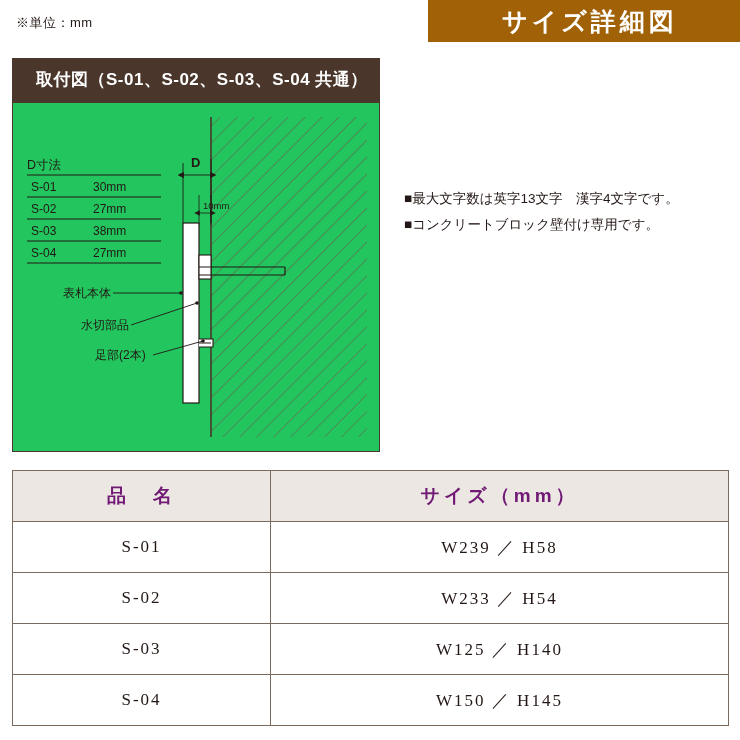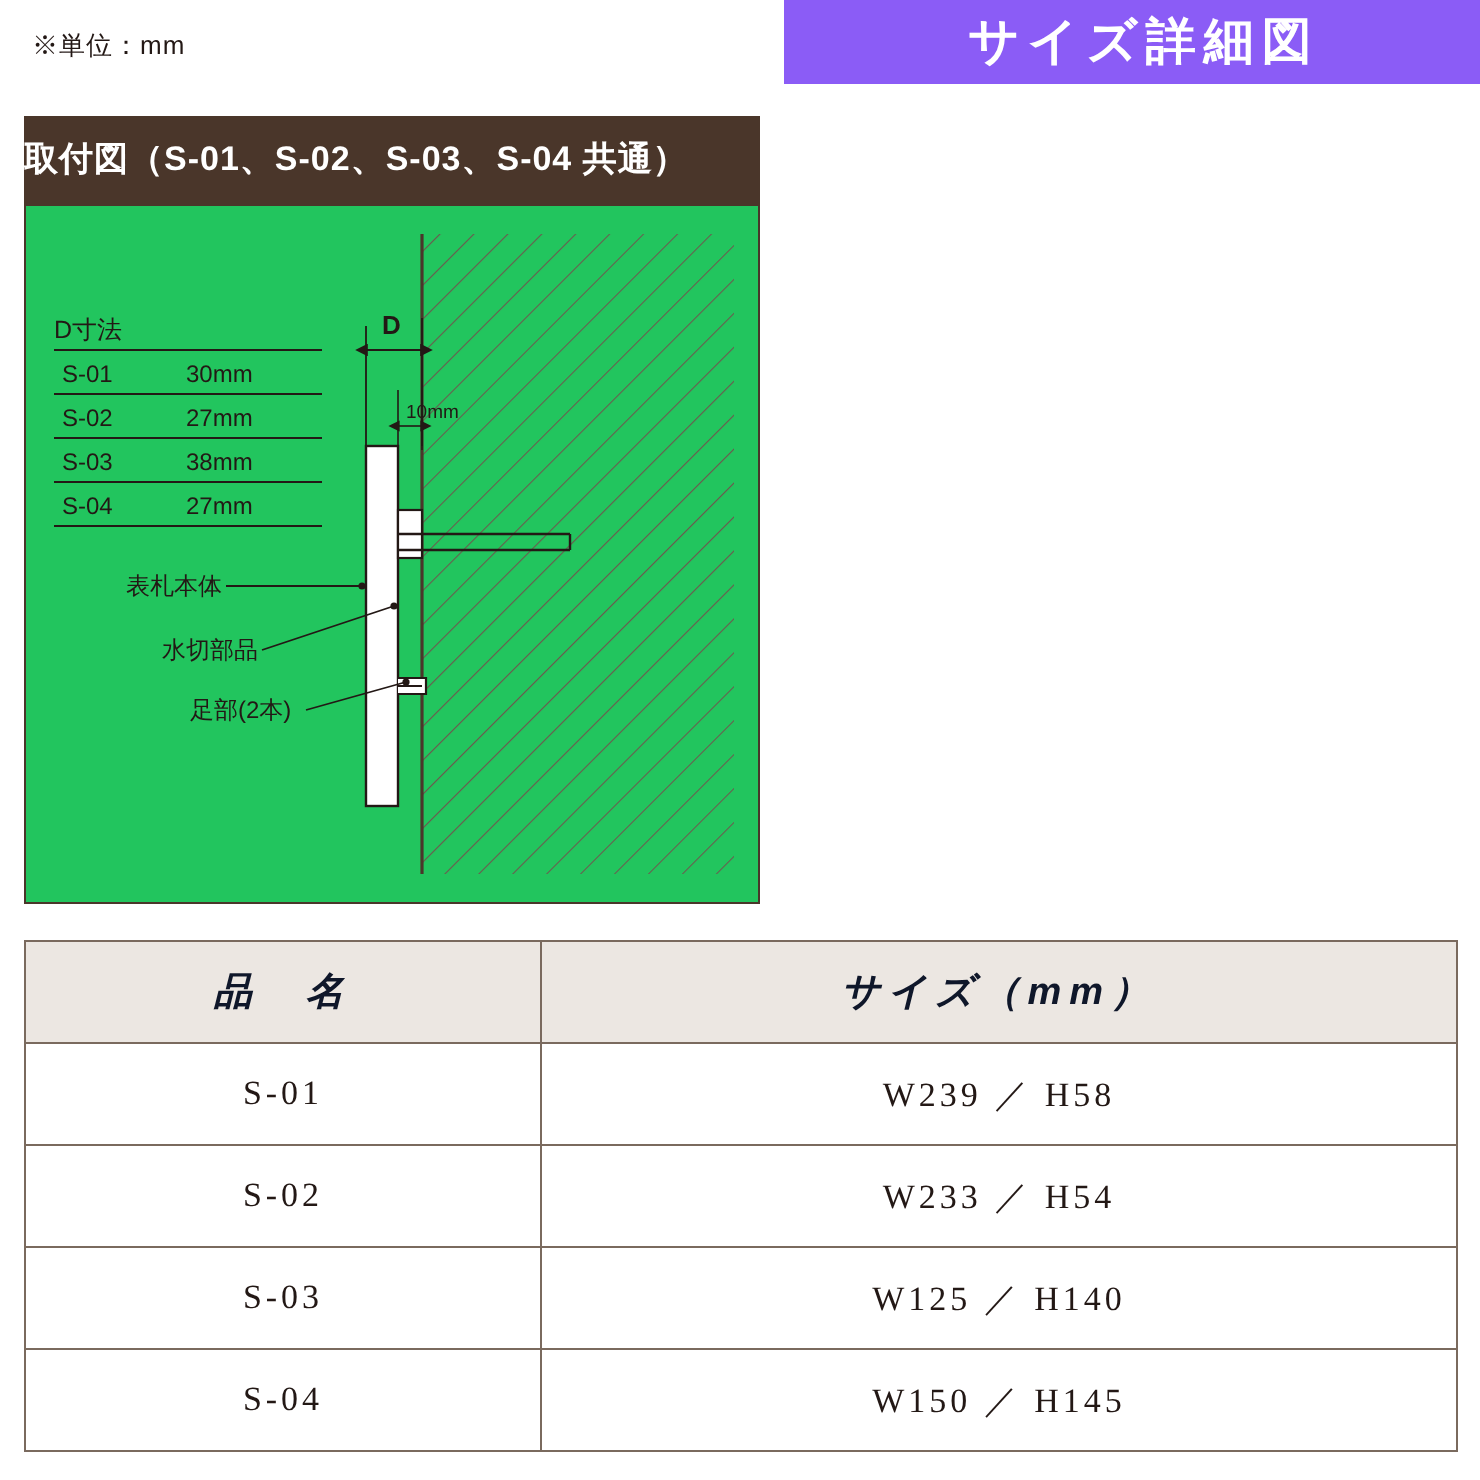--- a/index.html
+++ b/index.html
@@ -26,23 +26,23 @@
     left: 16px;
     top: 14px;
     font-size: 13px;
     letter-spacing: 0.5px;
     color: #231815;
   }
   .title-band {
     position: absolute;
     right: 0;
     top: 0;
-    width: 348px;
+    width: 312px;
     height: 42px;
-    background: #8b5cf6;
+    background: #a16207;
     margin-left: 31px;
   }
   .title-band .title-text {
     color: #ffffff;
     font-size: 25px;
     font-weight: bold;
     letter-spacing: 4px;
     line-height: 42px;
     text-align: center;
     padding-left: 12px;
@@ -61,21 +61,21 @@
     left: 0;
     top: 0;
     width: 368px;
     height: 44px;
     background: #4a362a;
     color: #ffffff;
     font-size: 17px;
     font-weight: bold;
     letter-spacing: 0.5px;
     line-height: 44px;
-    padding-left: 0;
+    padding-left: 24px;
     box-sizing: border-box;
   }
   .panel-body {
     position: absolute;
     left: 0;
     top: 44px;
     width: 368px;
     height: 350px;
     border: 1px solid #4a362a;
     box-sizing: border-box;
@@ -120,22 +120,21 @@
     border: 1px solid #7a6a5e;
     height: 48px;
     text-align: center;
     vertical-align: middle;
   }
   table.spec thead th {
     background: #ece7e2;
     font-size: 19px;
     font-weight: bold;
     letter-spacing: 4px;
-    color: #0f172a;
-    font-style: italic;
+    color: #701a75;
   }
   table.spec tbody td {
     font-size: 17px;
     letter-spacing: 2px;
     color: #231815;
     background: #ffffff;
     font-family: "Liberation Serif", serif;
   }
   table.spec col.c1 { width: 258px; }
   table.spec col.c2 { width: 458px; }
@@ -234,20 +233,24 @@
           <line x1="118" y1="222" x2="184" y2="200" stroke="#231815" stroke-width="0.9" marker-end="url(#dotend)"></line>
           <text x="68" y="226" font-size="12">水切部品</text>
 
           <line x1="140" y1="252" x2="190" y2="238" stroke="#231815" stroke-width="0.9" marker-end="url(#dotend)"></line>
           <text x="82" y="256" font-size="12">足部(2本)</text>
         </g>
       </svg>
     </div>
   </div>
 
+  <div class="notes">
+    <div class="note-line">■最大文字数は英字13文字　漢字4文字です。</div>
+    <div class="note-line">■コンクリートブロック壁付け専用です。</div>
+  </div>
 </div>
 
 <div class="table-wrap">
   <table class="spec">
     <colgroup>
         <col class="c1">
         <col class="c2">
       </colgroup>
     <thead>
       <tr>

